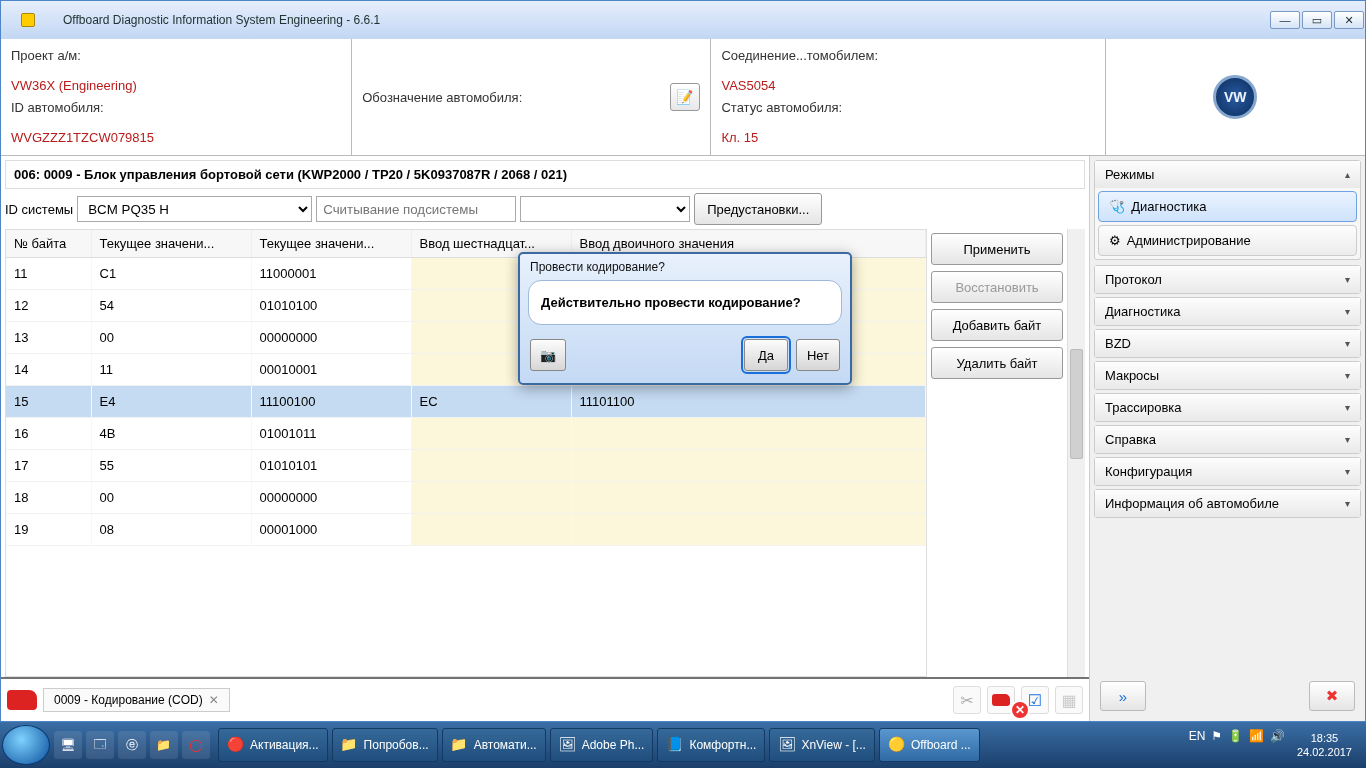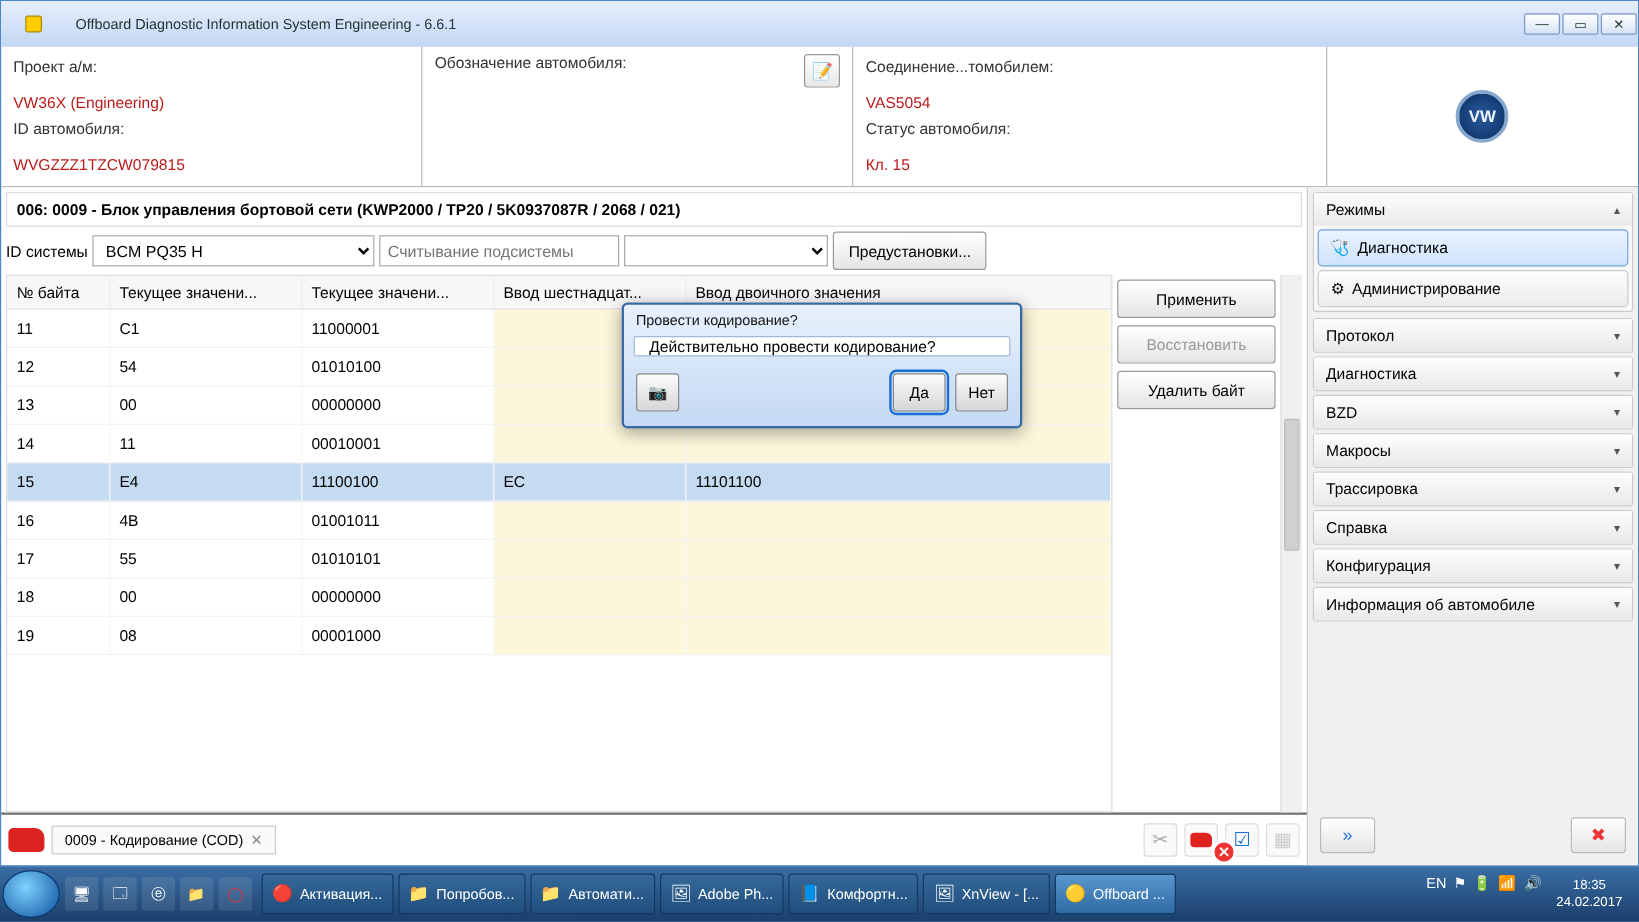--- a/index.html
+++ b/index.html
@@ -42,21 +42,21 @@
 .footerbar .spacer { flex:1; }
 .footerbar .ficon { width:28px; height:28px; border:1px solid #ddd; border-radius:3px; background:#fafafa; display:flex; align-items:center; justify-content:center; font-size:16px; }
 .accord { border:1px solid #ccc; background:#f7f7f7; border-radius:3px; }
 .accord .hdr { padding:6px 10px; font-size:13px; background:linear-gradient(#fdfdfd,#e9e9e9); display:flex; justify-content:space-between; align-items:center; }
 .accord .item { padding:7px 10px; margin:3px; border:1px solid #6fa2e0; border-radius:4px; background:linear-gradient(#eaf3ff,#cfe3fb); font-size:13px; display:flex; gap:6px; align-items:center; }
 .accord .item.plain { background:linear-gradient(#fdfdfd,#ececec); border-color:#ccc; }
 .righfoot { margin-top:auto; display:flex; justify-content:space-between; padding:6px; }
 .righfoot .b { width:46px; height:30px; border:1px solid #bbb; background:linear-gradient(#fff,#e5e5e5); border-radius:3px; display:flex; align-items:center; justify-content:center; font-size:15px; }
 .modal-ov { position:absolute; left:518px; top:252px; width:334px; background:linear-gradient(#e8f1fc,#c4d9f4); border:2px solid #3b6aa3; border-radius:5px; box-shadow:0 3px 14px rgba(0,0,0,0.35); z-index:50; }
 .modal-ov .mt { padding:6px 10px; font-size:12px; color:#111; }
-.modal-ov .mbody { margin:0 8px 10px 8px; padding:0 12px; background:#fff; font-size:13px; border:1px solid #9fb9da; border-radius:2px; }
+.modal-ov .mbody { margin:0 8px 10px 8px; padding:14px 12px; background:#fff; font-size:13px; border:1px solid #9fb9da; border-radius:13px;font-weight:bold; }
 .modal-ov .mbtns { display:flex; gap:8px; padding:4px 10px 12px 10px; }
 .modal-ov .mbtns .sp { flex:1; }
 .mbtn { width:44px; height:32px; border:1px solid #888; background:linear-gradient(#fcfcfc,#d6d6d6); display:flex; align-items:center; justify-content:center; font-size:13px; border-radius:3px; }
 .mbtn.focus { outline:2px solid #1a6fd8; outline-offset:1px; }
 .taskbar { position:absolute; left:0; bottom:0; width:1366px; height:46px; background:linear-gradient(#3a6ea5,#1b3f6b); display:flex; align-items:center; color:#fff; font-size:12px; }
 .taskbar .start { width:48px; height:40px; margin:2px; border-radius:50%; background:radial-gradient(circle at 40% 35%,#7fd2ff,#0a4f9c); border:1px solid #0a3a72; }
 .taskbar .qicon { width:28px; height:28px; margin:0 2px; background:rgba(255,255,255,0.1); border-radius:3px; display:flex;align-items:center;justify-content:center; }
 .taskbar .task { height:34px; min-width:100px; margin:0 2px; padding:0 8px; background:linear-gradient(#356999,#204e7d); border:1px solid #123a64; border-radius:3px; display:flex; align-items:center; gap:5px; overflow:hidden; white-space:nowrap; }
 .taskbar .task.active { background:linear-gradient(#5a97cf,#2f6aa3); }
 .taskbar .ticon2 { width:18px; height:18px; background:#fff; border-radius:2px; flex:none; }
@@ -83,21 +83,21 @@
     <div class="ibox" style="width:352px">
       <div class="row">
           <span class="lbl" style="width:120px">Проект а/м:</span>
           <span class="val">VW36X     (Engineering)</span>
         </div>
       <div class="row">
           <span class="lbl" style="width:120px">ID автомобиля:</span>
           <span class="val">WVGZZZ1TZCW079815</span>
         </div>
     </div>
-    <div class="ibox" style="width:360px; display:flex; justify-content:space-between">
+    <div class="ibox" style="width:360px; display:flex; align-items:center; justify-content:space-between">
       <span class="lbl">Обозначение автомобиля:</span>
       <div class="docicon">📝</div>
     </div>
     <div class="ibox" style="width:395px">
       <div class="row">
           <span class="lbl" style="width:200px">Соединение...томобилем:</span>
           <span class="val">VAS5054</span>
         </div>
       <div class="row">
           <span class="lbl" style="width:200px">Статус автомобиля:</span>
@@ -203,20 +203,21 @@
                   <td>00001000</td>
                   <td class="y"></td>
                   <td class="y"></td>
                 </tr>
               </tbody>
           </table>
         </div>
         <div class="rightbtns">
           <button class="btn">Применить</button>
           <button class="btn dis">Восстановить</button>
+          <button class="btn">Добавить байт</button>
           <button class="btn">Удалить байт</button>
         </div>
         <div class="scroll">
             <div class="thumb"></div>
           </div>
       </div>
       <div class="footerbar">
         <div class="caricon"></div>
         <div class="tab">
             <span>0009 - Кодирование (COD)</span>

